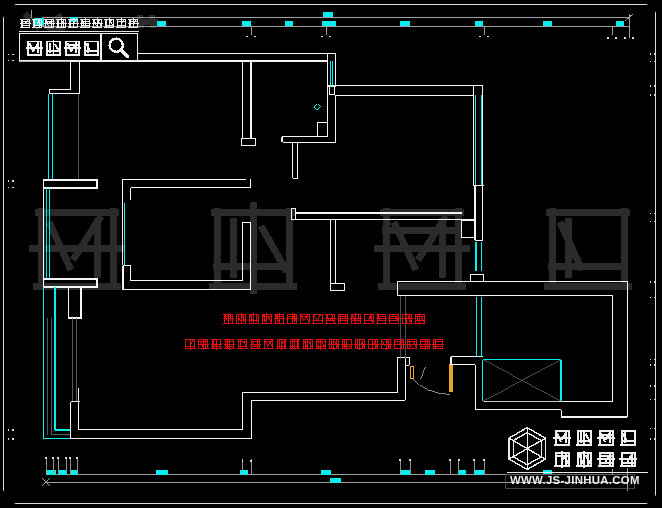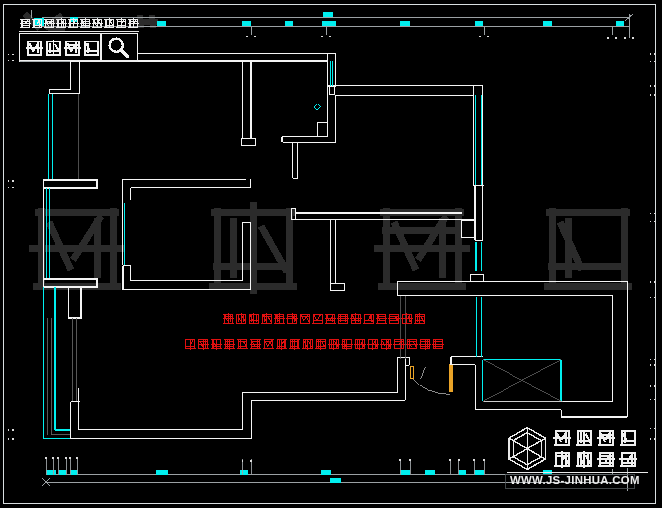--- a/index.html
+++ b/index.html
@@ -1,16 +1,16 @@
 <!DOCTYPE html>
 <html><head>
 <meta charset="utf-8">
 <style>
 html,body{margin:0;padding:0;background:#000;}
-#plan{position:relative;width:662px;height:508px;overflow:hidden;background:#000;}
+#plan{position:relative;width:662px;height:508px;overflow:hidden;background:#000;border-radius:31px;}
 </style>
 </head>
 <body>
 <div id="plan">
 <svg width="662" height="508" viewBox="0 0 662 508" shape-rendering="crispEdges">
 
 <rect x="0" y="0" width="662" height="508" fill="#000000"></rect>
 
 <path d="M35.0,212.0L119.0,212.0 M33.0,286.0L121.0,286.0 M41.0,208.0L41.0,288.0 M113.0,208.0L113.0,288.0 M29.0,248.0L125.0,248.0 M97.0,218.0L97.0,278.0 M49.0,222.0L71.0,270.0 M101.0,216.0L73.0,260.0" stroke="#2b2b2b" stroke-width="7.00" fill="none"></path>
 

